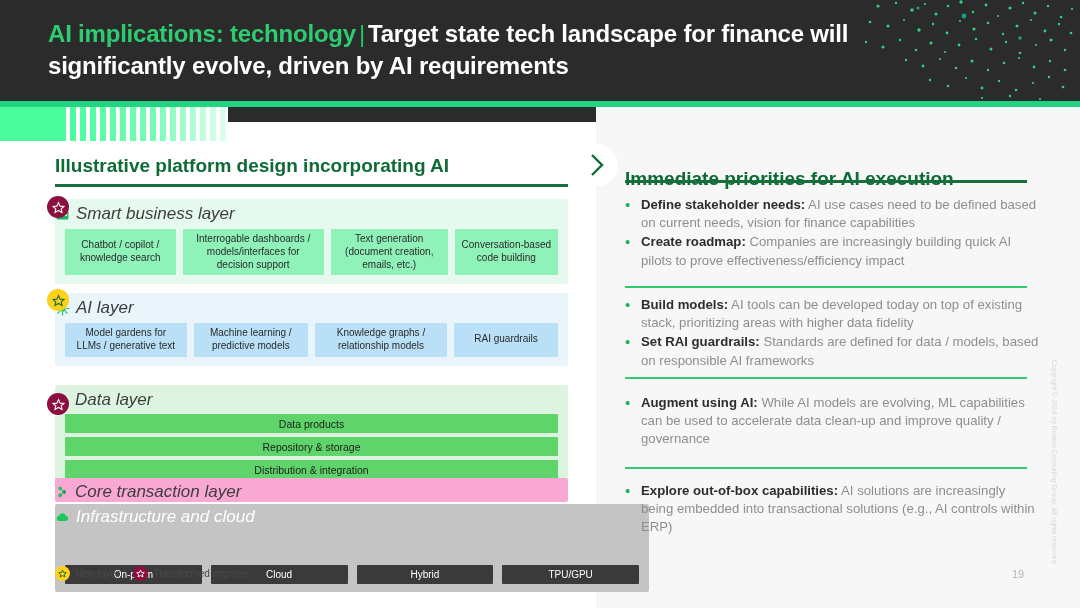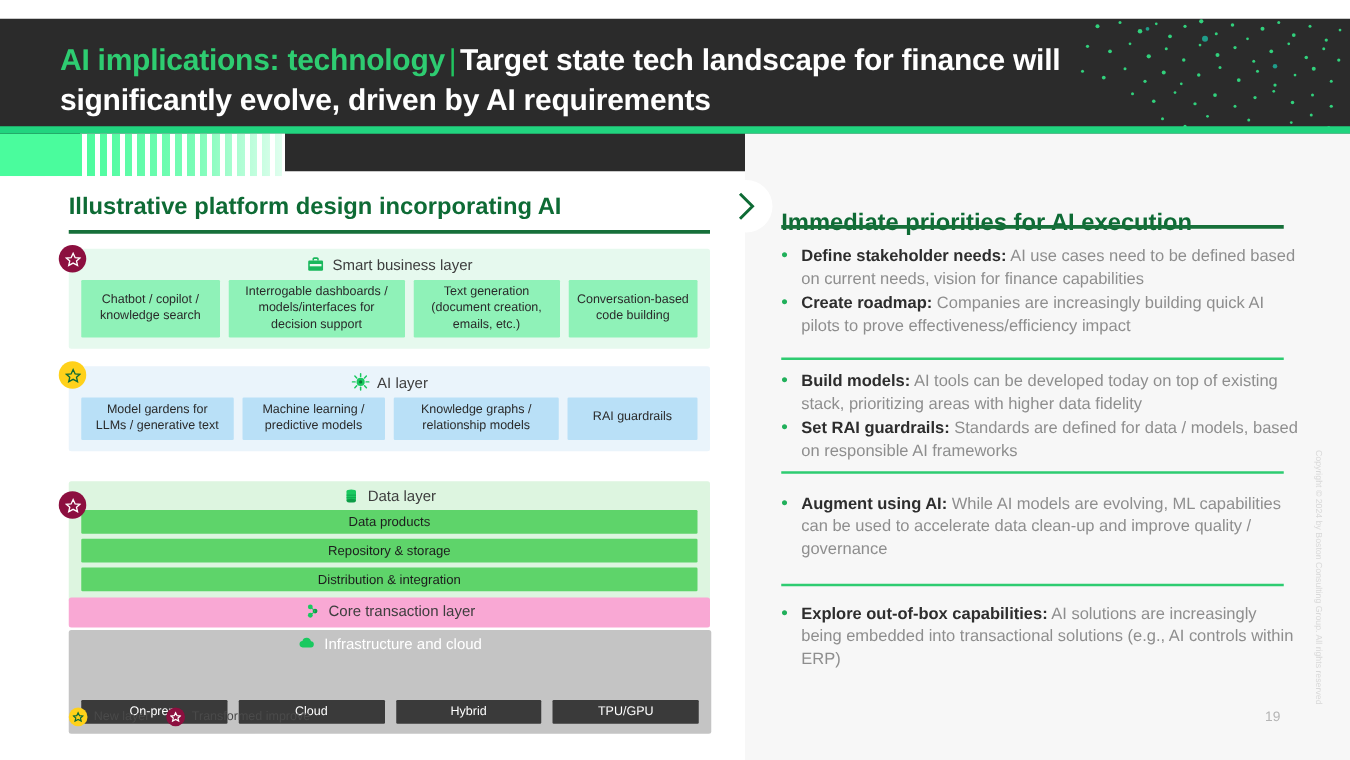--- a/index.html
+++ b/index.html
@@ -7,21 +7,21 @@
     width: 1080px; height: 608px;
     font-family: "Liberation Sans", sans-serif;
     background: #ffffff;
     overflow: hidden;
   }
   #slide { position: relative; width: 1080px; height: 608px; background: #ffffff; }
 
   
   .header {
     position: absolute; left: 0; top: 0; width: 1080px; height: 122px;
-    background: #2b2b2b; overflow: hidden; margin-top: 15px;
+    background: #2b2b2b; overflow: hidden;
   }
   .header-dots { position: absolute; right: 0; top: 0; width: 360px; height: 101px; }
   .title {
     position: absolute; left: 48px; top: 18px; width: 960px;
     font-size: 24px; font-weight: bold; line-height: 1.32;
     color: #ffffff; letter-spacing: -0.2px;
   }
   .title .accent { color: #2ecc71; }
   .title .divider {
     color: #21c45f; font-weight: 400; padding: 0 3px;
@@ -72,22 +72,22 @@
   .panel-heading {
     position: absolute; font-size: 19px; font-weight: bold; color: #0e6b35;
   }
   .heading-rule { position: absolute; height: 3px; background: #17703a; }
 
   .layer {
     position: absolute;
     border-radius: 2px;
   }
   .layer-title {
-    text-align: center; font-size: 12px; color: #3d3d3d;
-    padding-top: 5px; display: flex; align-items: center; justify-content: center; gap: 6px;
+    text-align: center; font-size: 17px; color: #3d3d3d;
+    padding-top: 5px; display: flex; align-items: center; gap: 6px; font-style: italic;
   }
   .layer-title.white { color: #ffffff; }
   .cells { display: flex; gap: 7px; padding: 5px 10px 9px 10px; }
   .cell {
     flex: 1; display: flex; align-items: center; justify-content: center;
     text-align: center; font-size: 10px; line-height: 1.28; color: #2a2a2a;
     border-radius: 1px; padding: 4px 3px;
   }
 
   .badge {
@@ -346,21 +346,21 @@
           <circle cx="9" cy="6" r="3.3" fill="#19c95f"></circle>
           <circle cx="9" cy="17.5" r="3.3" fill="#19c95f"></circle>
           <circle cx="15.5" cy="11.8" r="3.3" fill="#0d9c47"></circle>
           <line x1="9" y1="6" x2="15.5" y2="11.8" stroke="#19c95f" stroke-width="1.4"></line>
           <line x1="9" y1="17.5" x2="15.5" y2="11.8" stroke="#19c95f" stroke-width="1.4"></line>
         </svg>
         <span>Core transaction layer</span>
       </div>
     </div>
 
-    <div class="layer" style="left:55px; top:363px; width:514px; background:#c4c4c4;">
+    <div class="layer" style="left:55px; top:363px; width:594px; background:#c4c4c4;">
       <div class="layer-title white" style="padding-top:3px;">
         <svg width="15" height="15" viewBox="0 0 24 24">
           <path d="M6.6 17.5a4.1 4.1 0 0 1-.3-8.18A5.6 5.6 0 0 1 17.2 9.6a3.95 3.95 0 0 1-.5 7.9z" fill="#19c95f"></path>
         </svg>
         <span>Infrastructure and cloud</span>
       </div>
       <div class="infra-cells">
         <div class="infra-cell">On-prem</div>
         <div class="infra-cell">Cloud</div>
         <div class="infra-cell">Hybrid</div>

